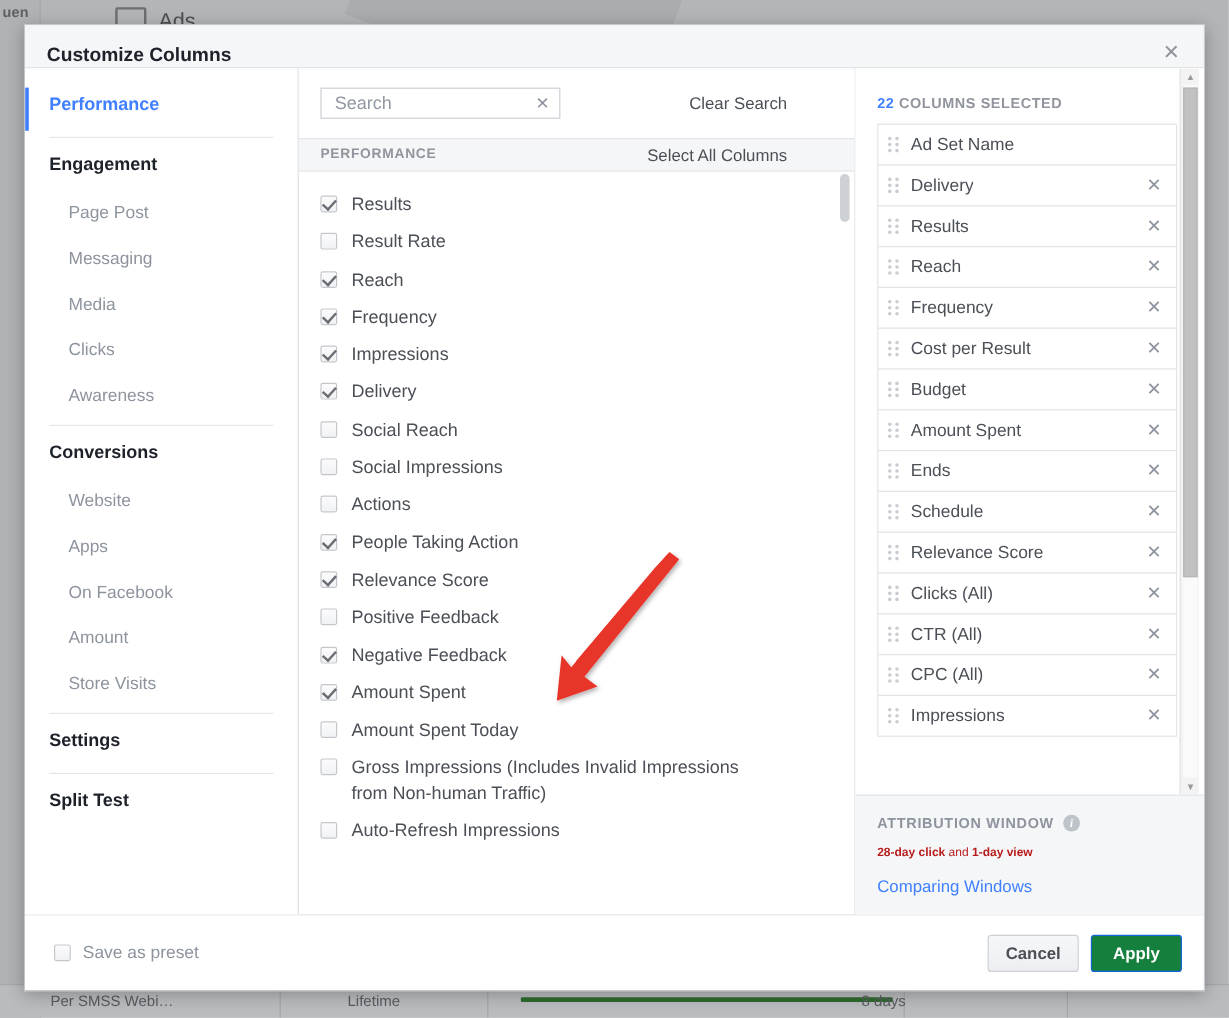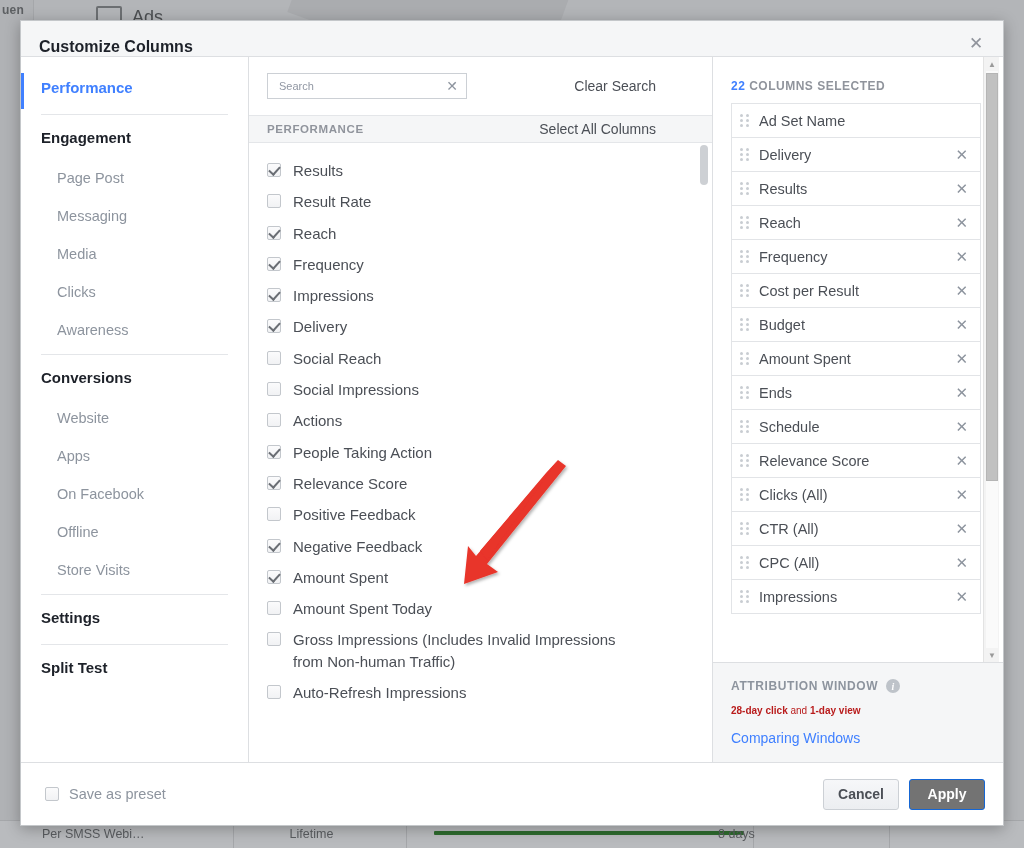--- a/index.html
+++ b/index.html
@@ -152,21 +152,21 @@
   .search-box {
     width: 200px; height: 26px;
     border: 1px solid #ccd0d5;
     background: #fff;
     display: flex; align-items: center;
     padding: 0 6px 0 9px;
   }
   .search-box input {
     flex: 1 1 auto;
     border: none; outline: none;
-    font-size: 11px; color: #4b4f56;
+    font-size: 15px; color: #4b4f56;
     font-family: "Liberation Sans", sans-serif;
     background: transparent;
     min-width: 0;
   }
   .search-box input::placeholder { color: #9197a3; }
   .search-clear-x {
     color: #8d949e; font-size: 14px; cursor: pointer;
     padding: 0 2px; line-height: 1;
   }
   .clear-search {
@@ -371,21 +371,21 @@
     font-size: 14px; font-weight: bold;
     display: flex; align-items: center; justify-content: center;
     cursor: pointer; padding: 0 14px;
   }
   .btn-cancel {
     background: linear-gradient(#f6f7f9,#eceef1);
     border: 1px solid #ccd0d5;
     color: #4b4f56;
   }
   .btn-apply {
-    background: #737373;
+    background: #15803d;
     border: 1px solid #1566d4;
     color: #fff;
   }
 
   
   #annotation-arrow {
     position: absolute;
     left: 430px; top: 452px;
     width: 150px; height: 150px;
     pointer-events: none;
@@ -448,21 +448,21 @@
             <div class="sb-item">Media</div>
             <div class="sb-item">Clicks</div>
             <div class="sb-item">Awareness</div>
           </div>
           <div class="sb-divider"></div>
           <div class="sb-group">
             <div class="sb-head">Conversions</div>
             <div class="sb-item">Website</div>
             <div class="sb-item">Apps</div>
             <div class="sb-item">On Facebook</div>
-            <div class="sb-item">Offline</div>
+            <div class="sb-item">Amount</div>
             <div class="sb-item">Store Visits</div>
           </div>
           <div class="sb-divider"></div>
           <div class="sb-group">
             <div class="sb-head">Settings</div>
           </div>
           <div class="sb-divider"></div>
           <div class="sb-group">
             <div class="sb-head">Split Test</div>
           </div>

